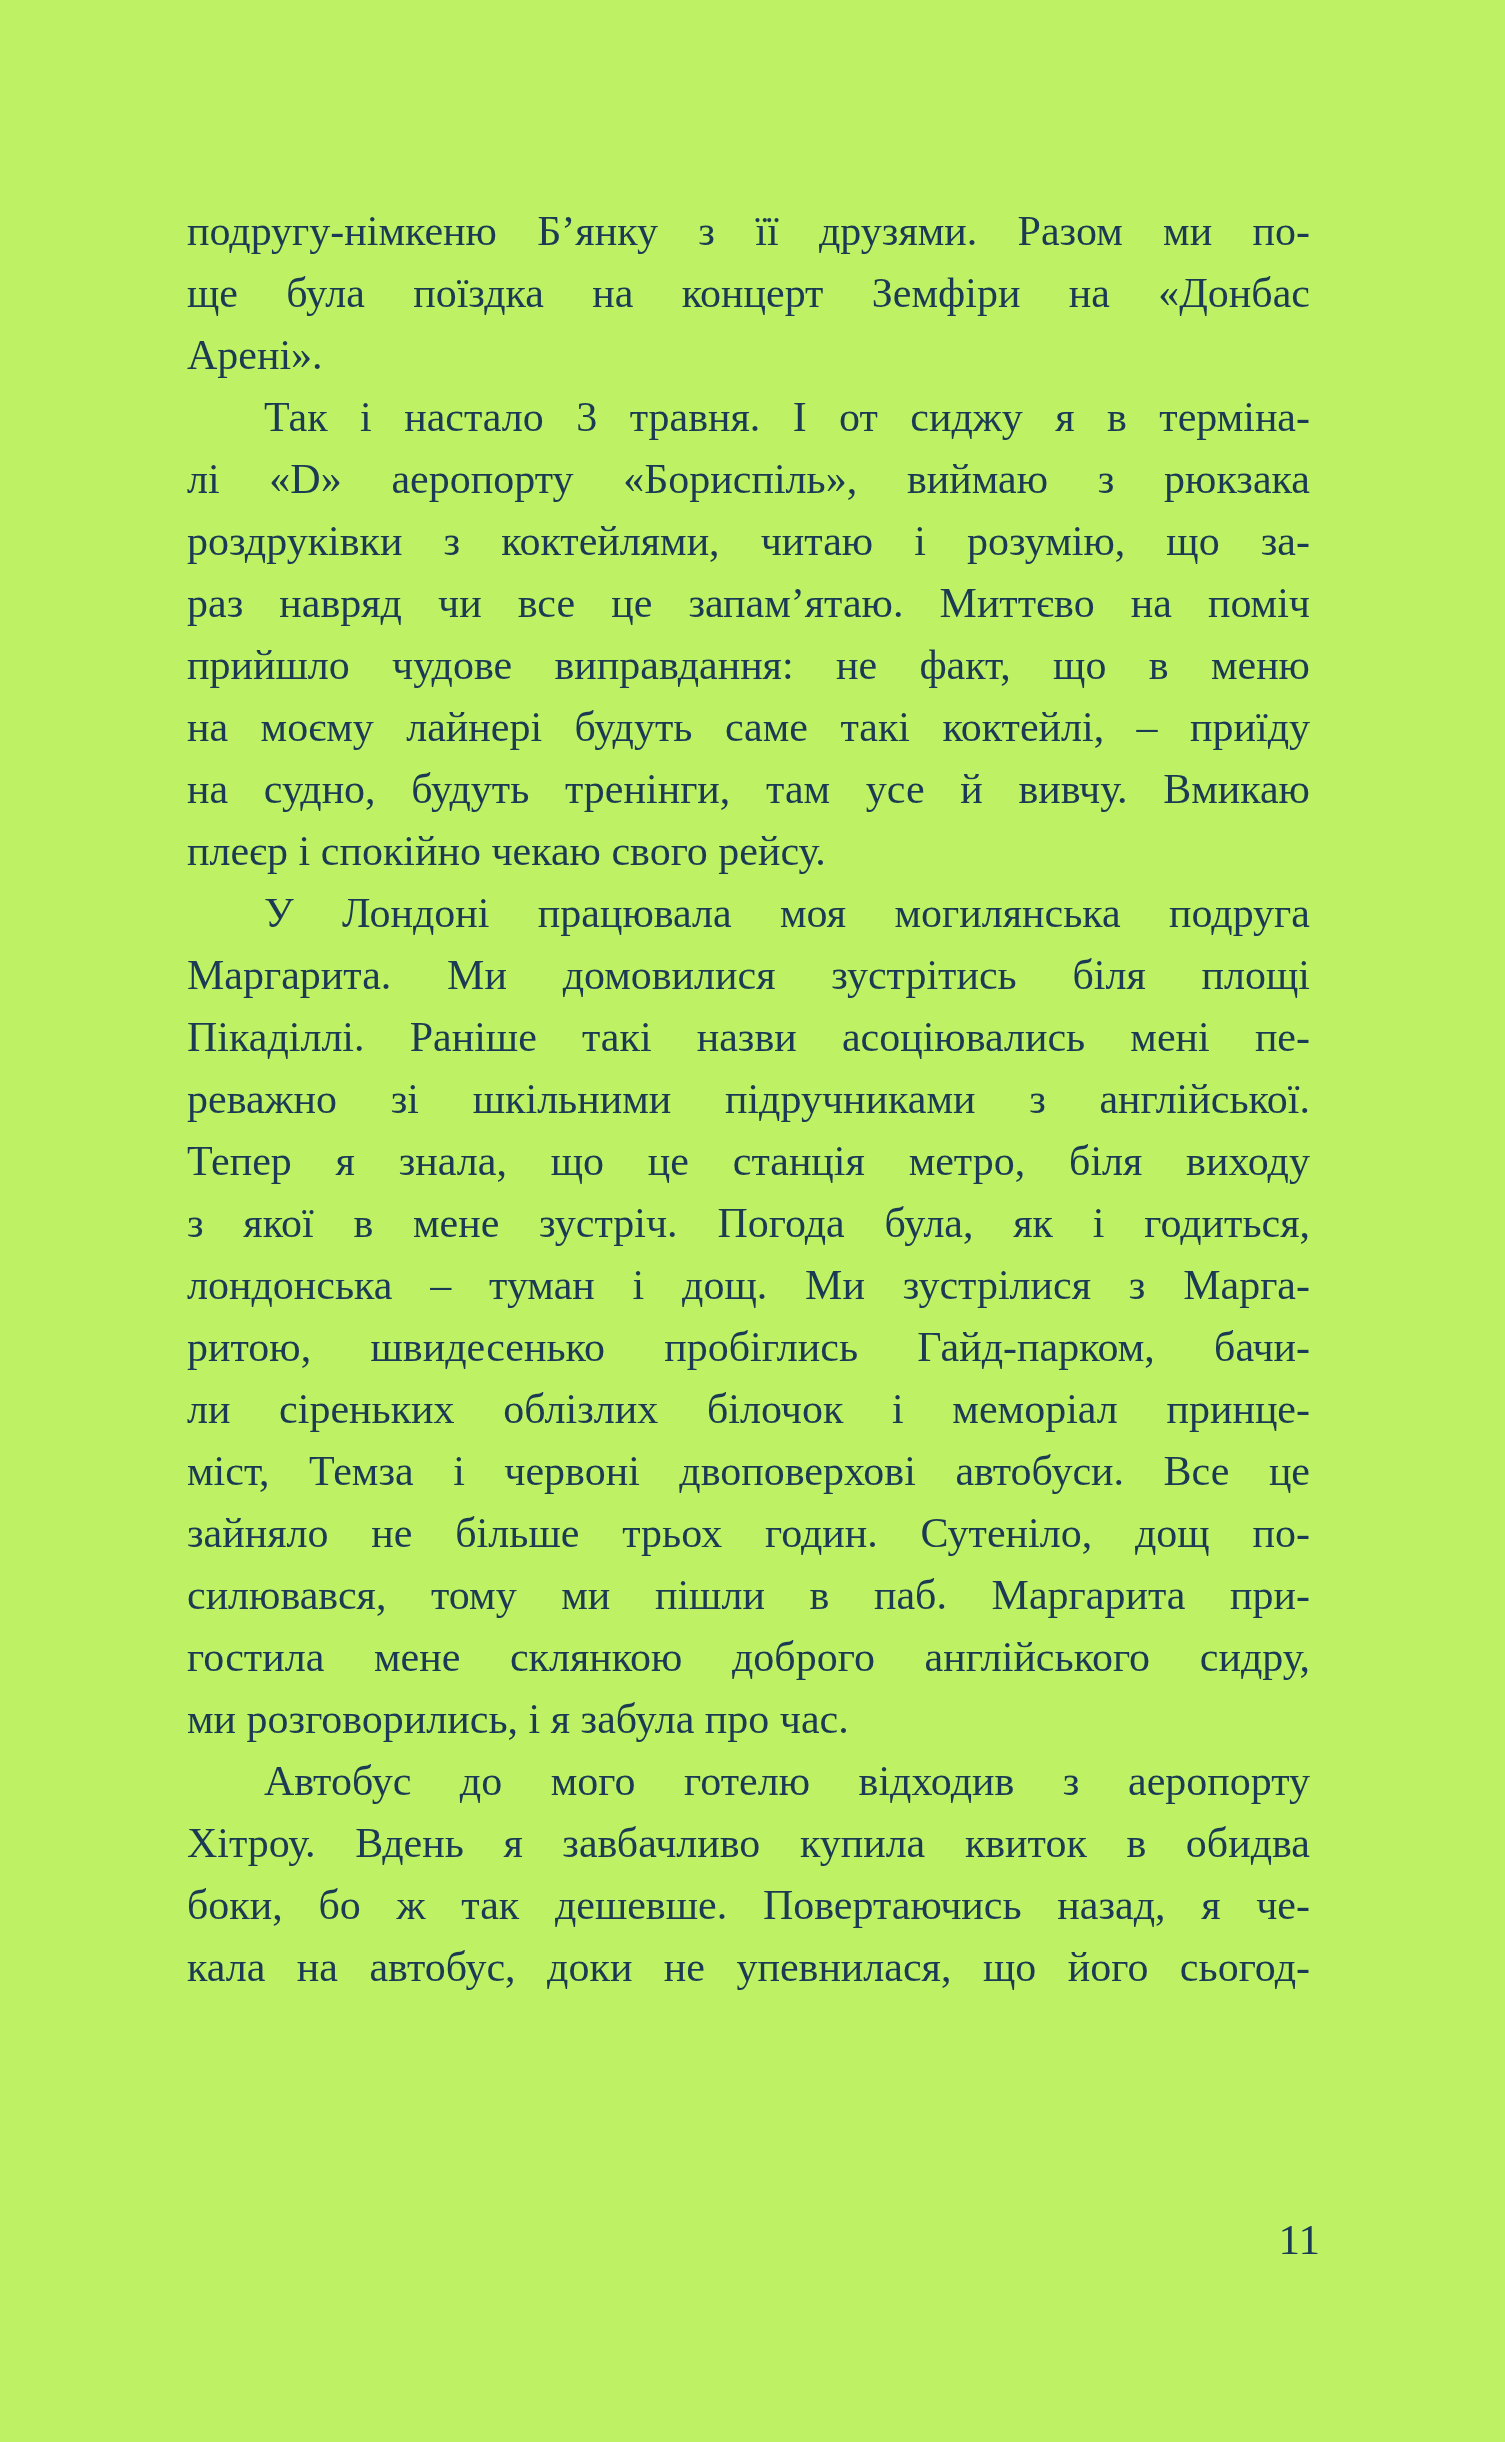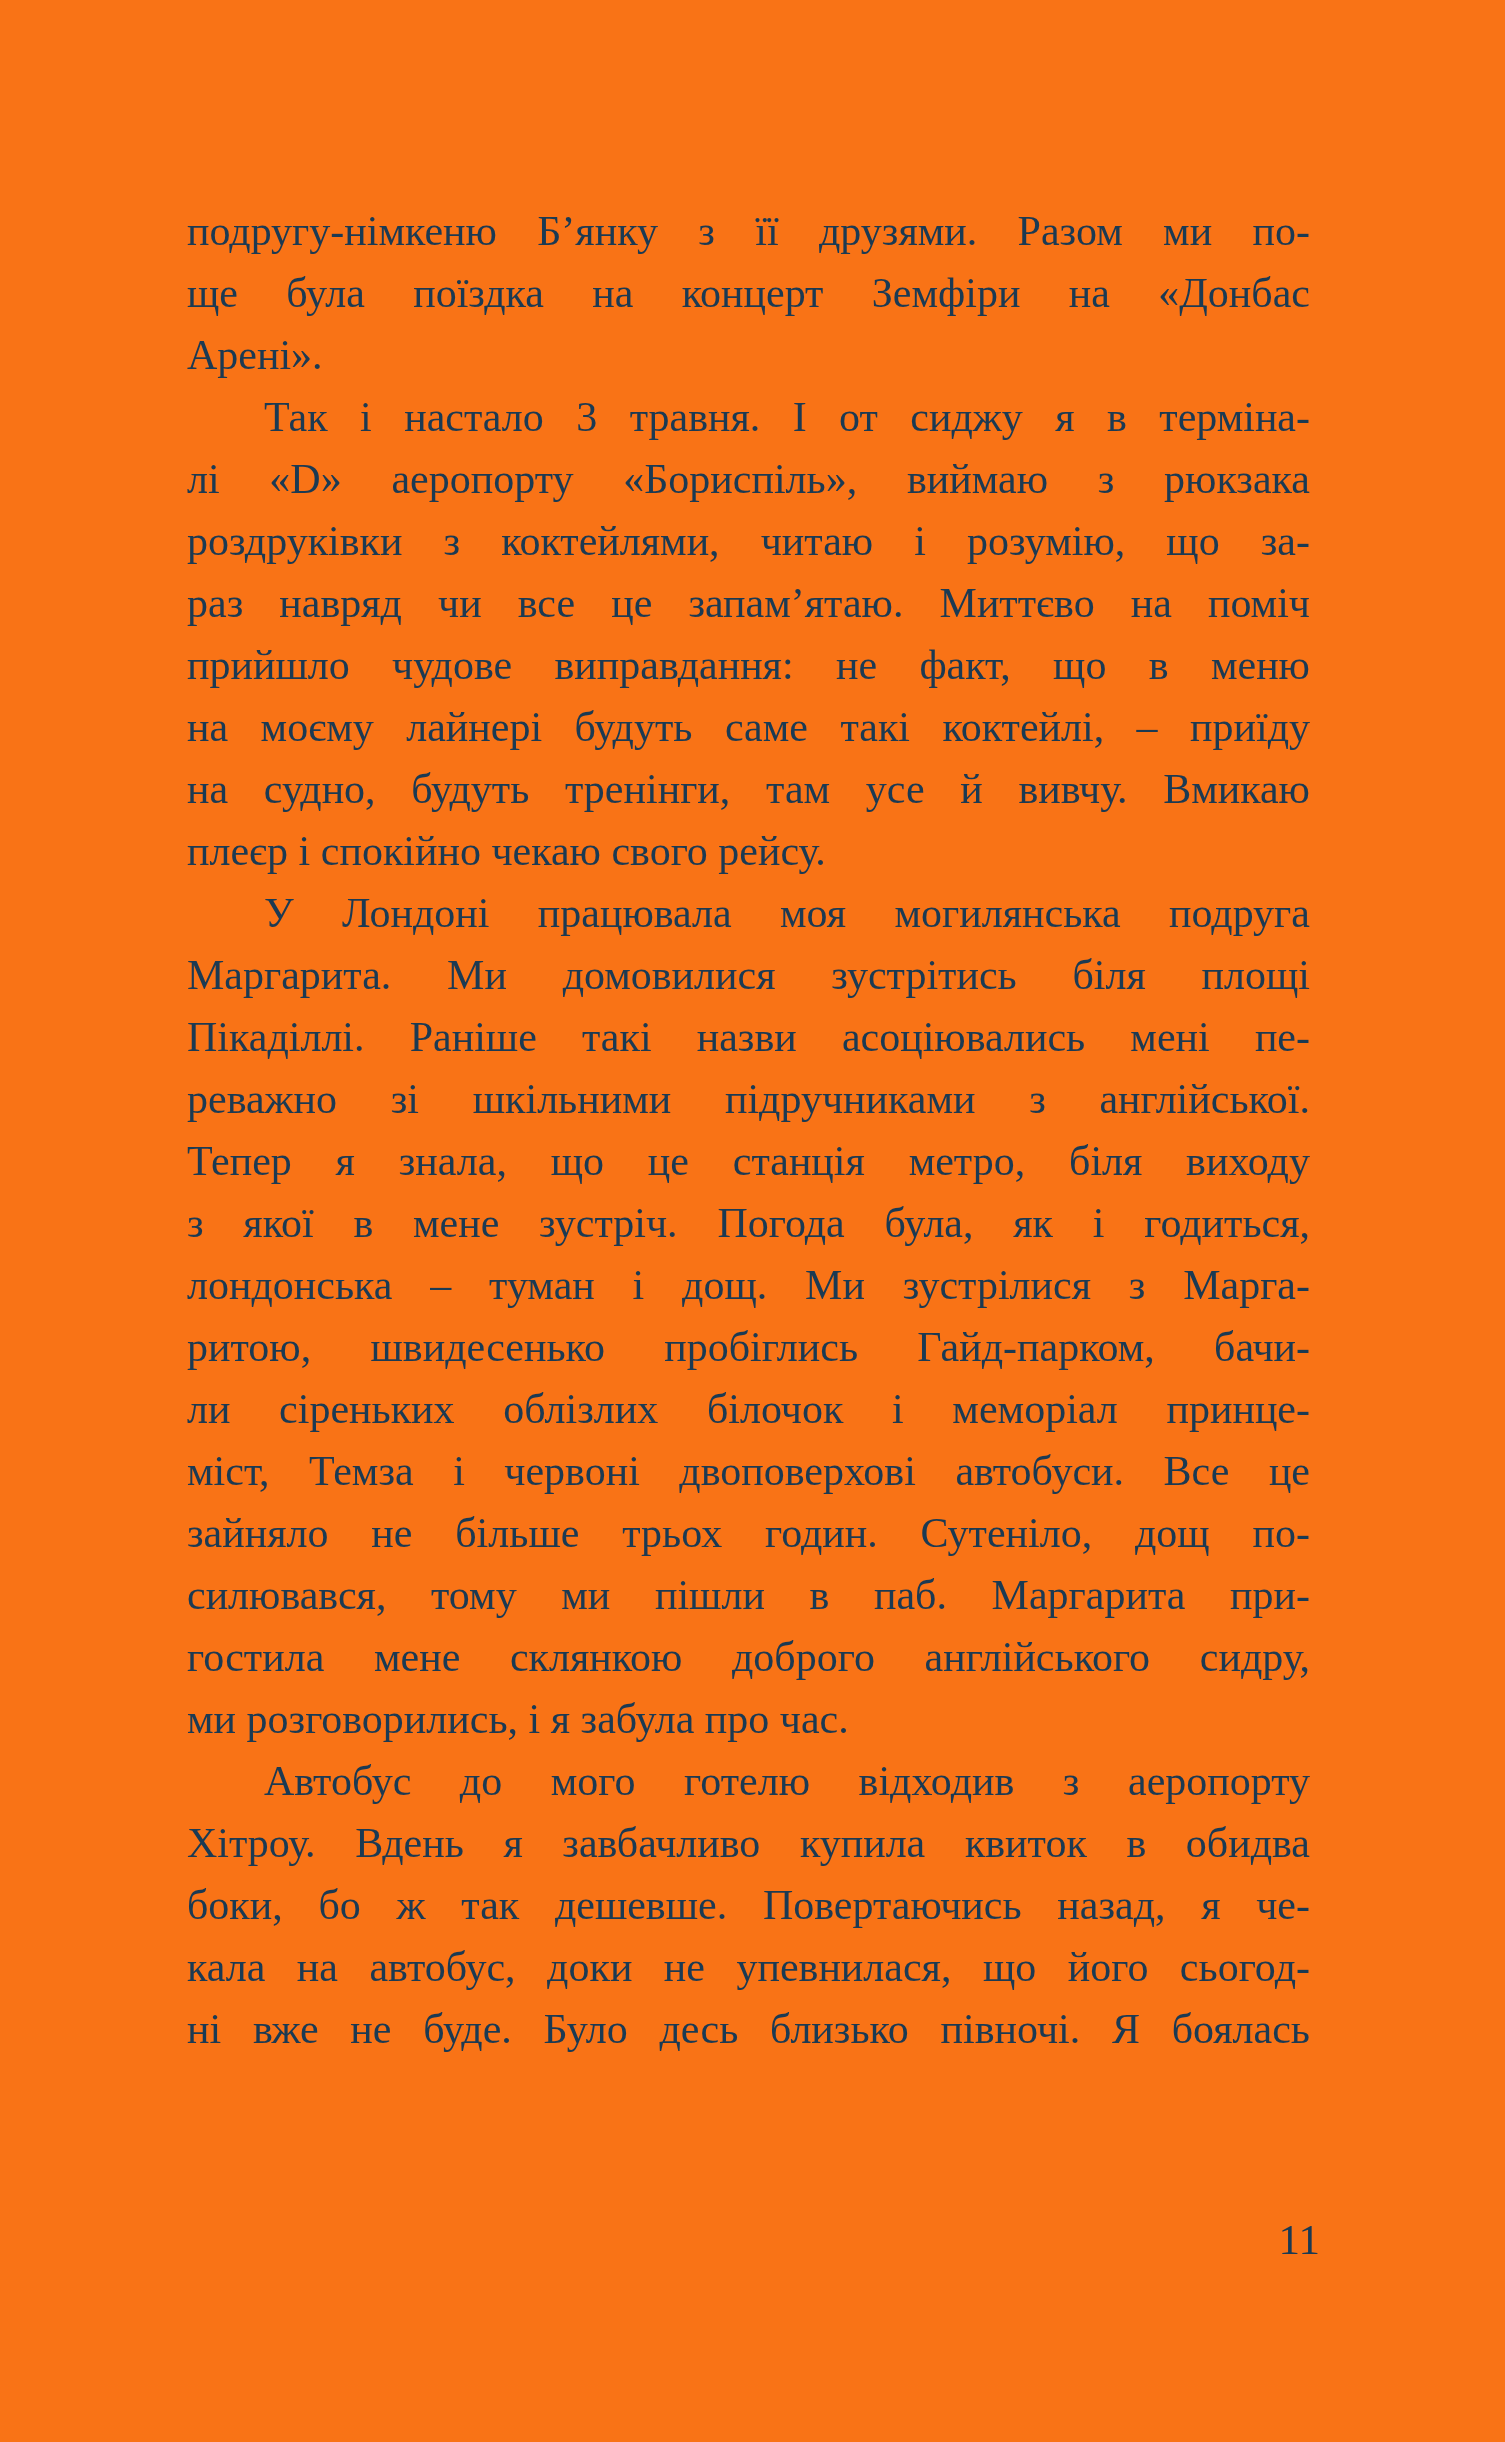--- a/index.html
+++ b/index.html
@@ -4,21 +4,21 @@
 <style>
   html, body {
     margin: 0;
     padding: 0;
     background: #ffffff;
   }
   .page {
     position: relative;
     width: 1505px;
     height: 2443px;
-    background: #f97316;
+    background: #bef264;
     overflow: hidden;
     font-family: "Liberation Serif", "DejaVu Serif", serif;
   }
   .text-block {
     position: absolute;
     left: 187px;
     top: 200px;
     width: 1123px;
     font-size: 42px;
     line-height: 62px;
@@ -76,17 +76,16 @@
       <div class="line">ли сіреньких облізлих білочок і меморіал принце-</div>
       <div class="line">міст, Темза і червоні двоповерхові автобуси. Все це</div>
       <div class="line">зайняло не більше трьох годин. Сутеніло, дощ по-</div>
       <div class="line">силювався, тому ми пішли в паб. Маргарита при-</div>
       <div class="line">гостила мене склянкою доброго англійського сидру,</div>
       <div class="line para-end">ми розговорились, і я забула про час.</div>
       <div class="line indent">Автобус до мого готелю відходив з аеропорту</div>
       <div class="line">Хітроу. Вдень я завбачливо купила квиток в обидва</div>
       <div class="line">боки, бо ж так дешевше. Повертаючись назад, я че-</div>
       <div class="line">кала на автобус, доки не упевнилася, що його сьогод-</div>
-      <div class="line">ні вже не буде. Було десь близько півночі. Я боялась</div>
     </main>
   <div class="page-number">11</div>
 </div>
 
 
 </body></html>

